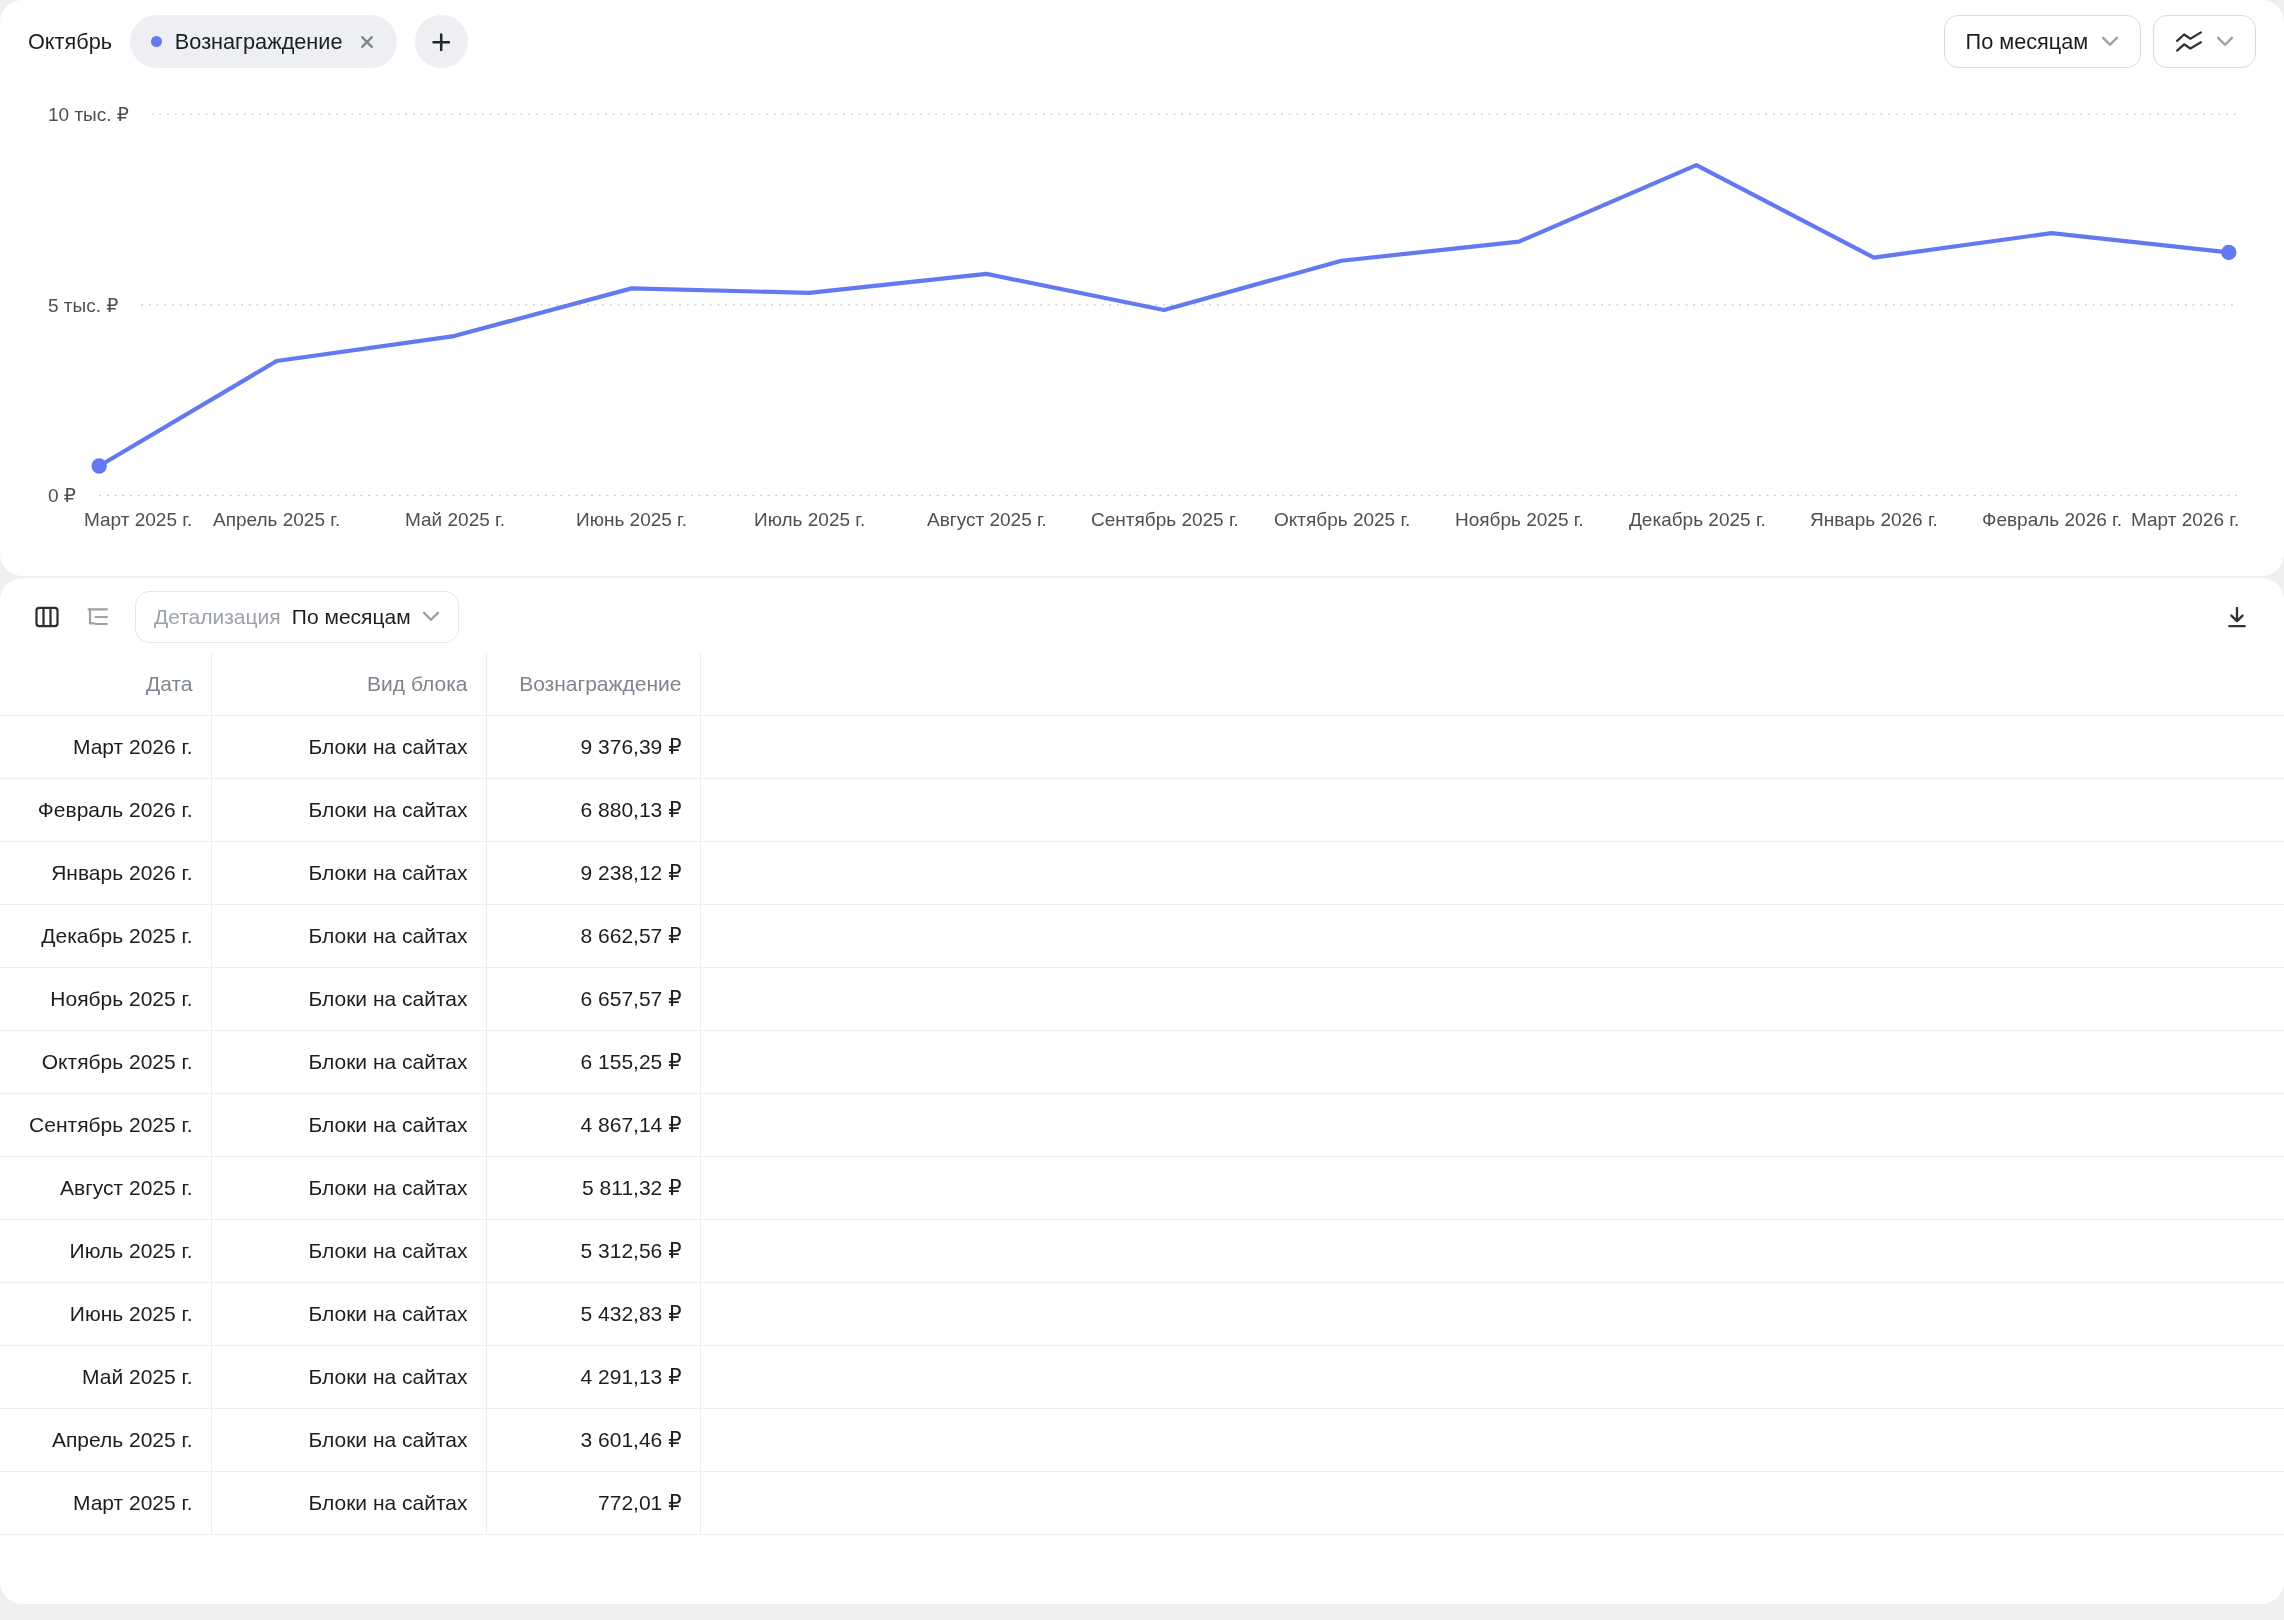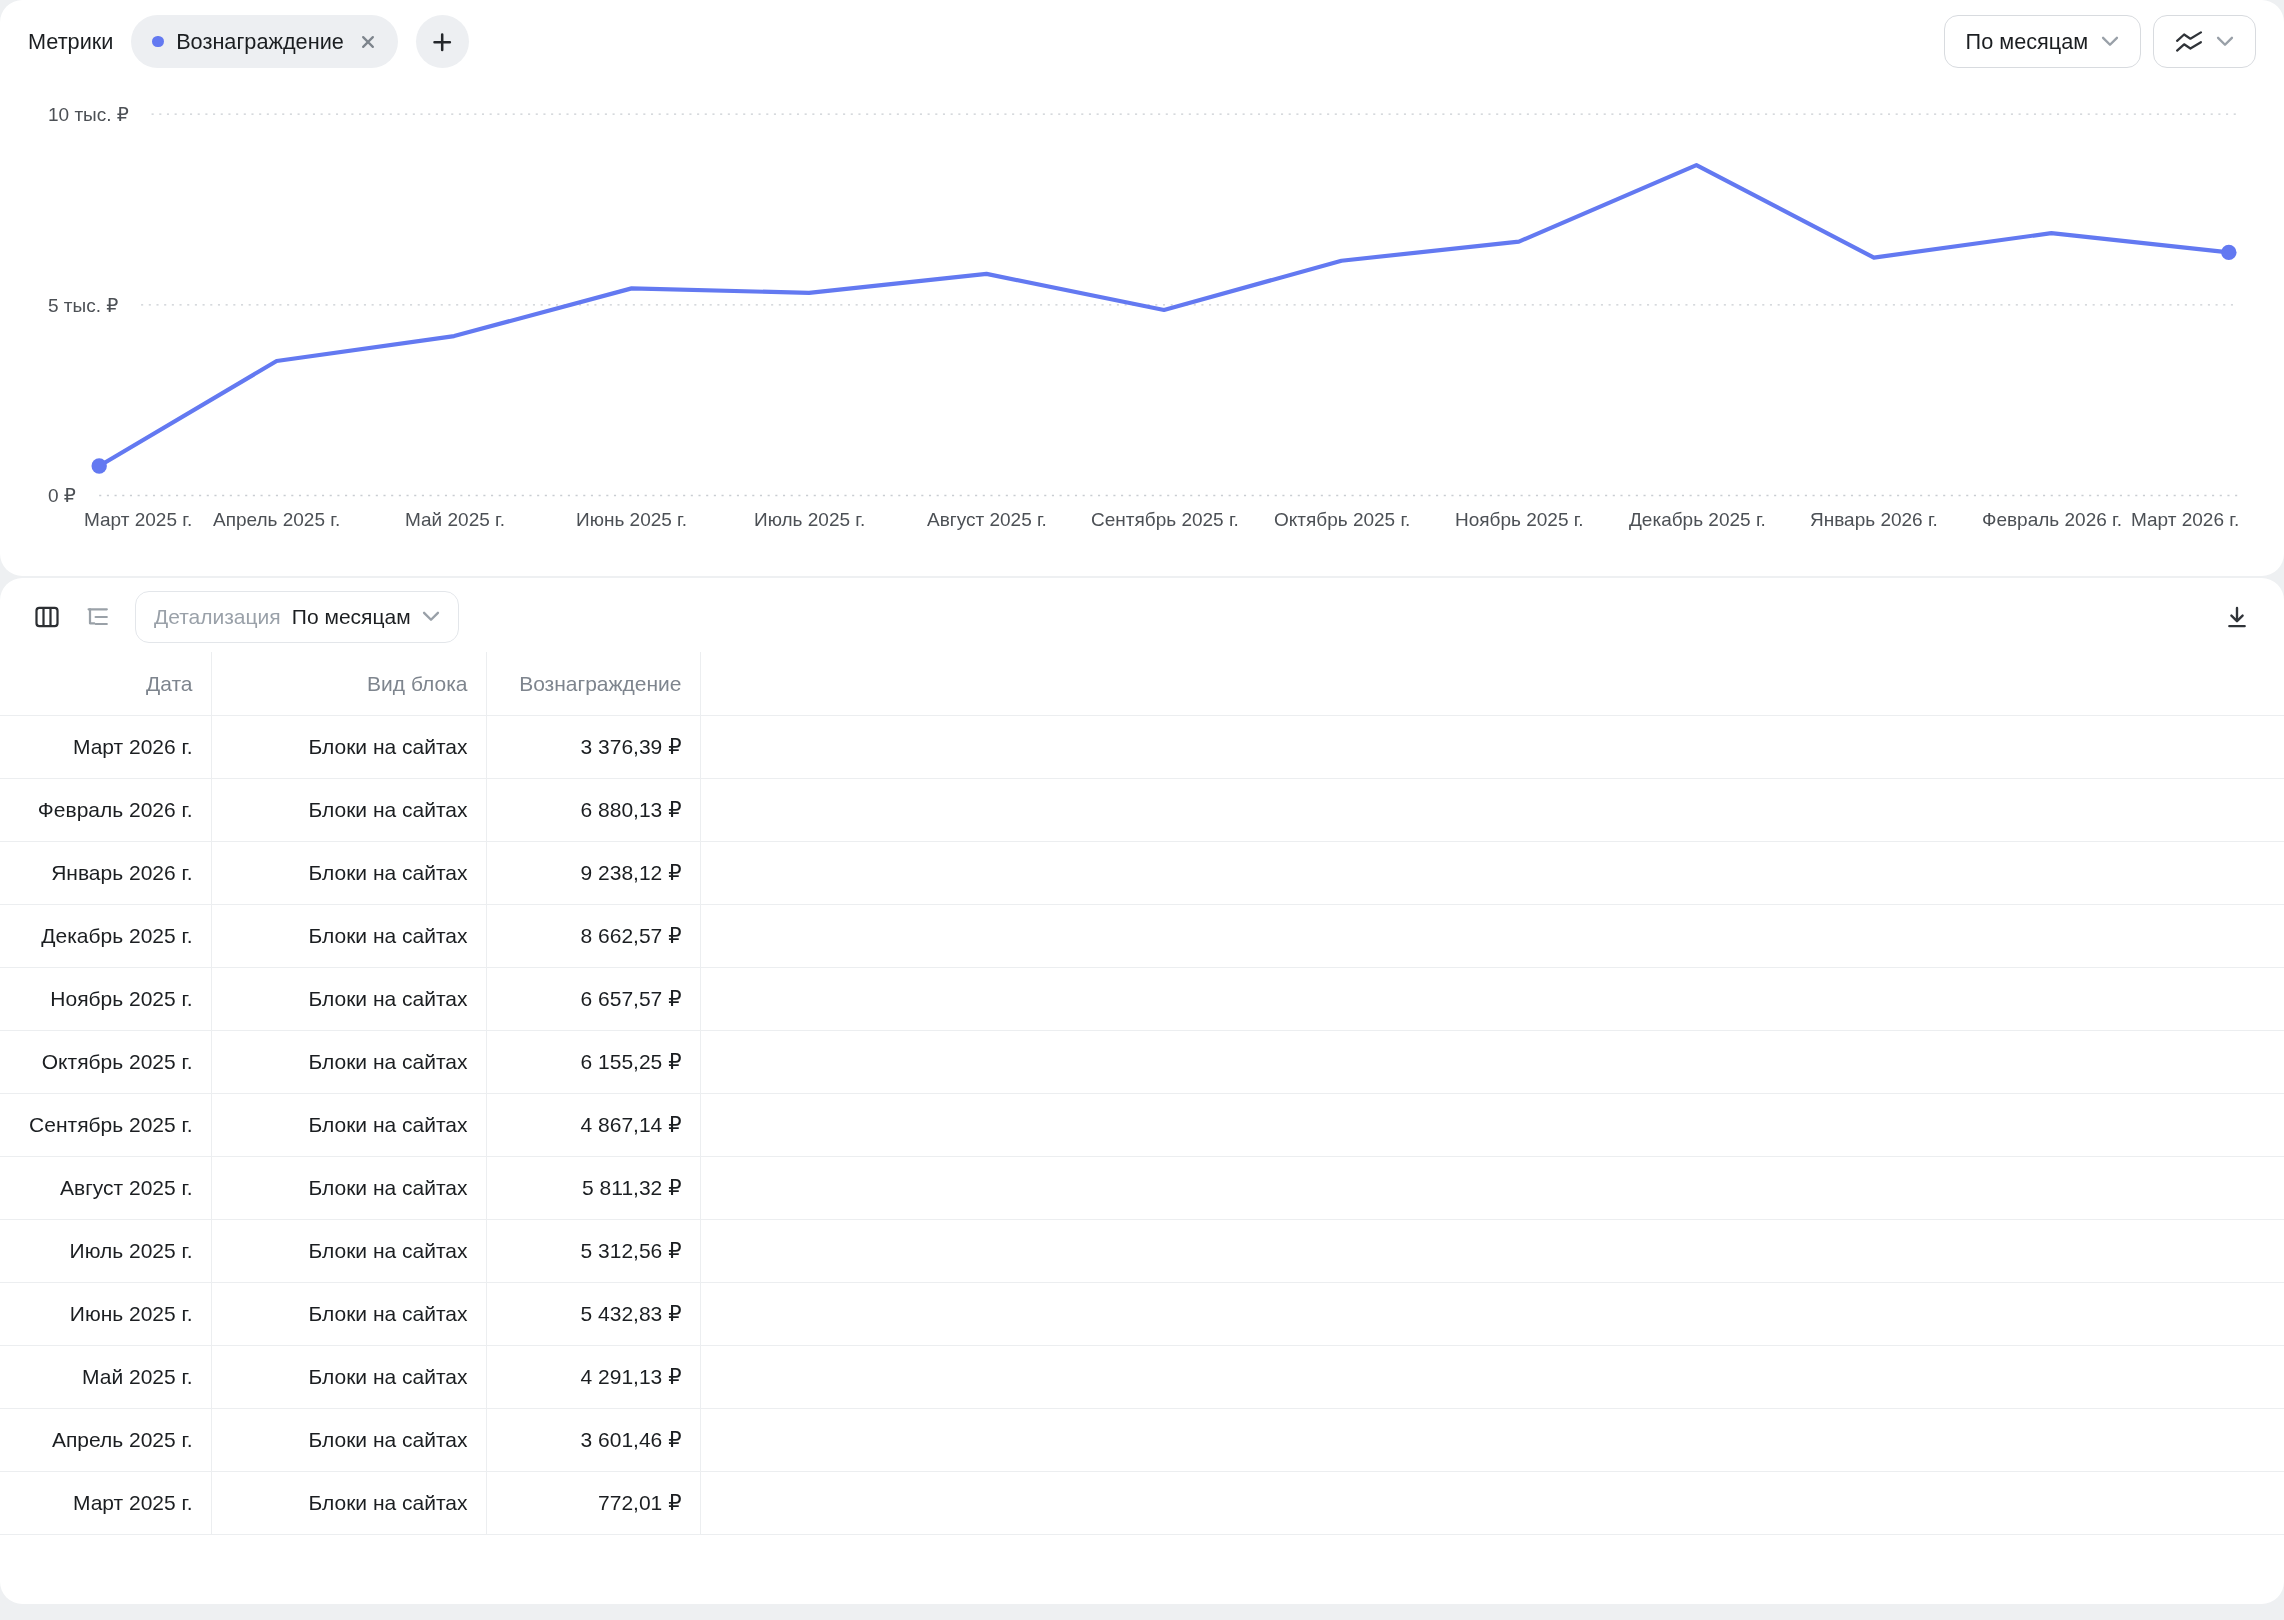--- a/index.html
+++ b/index.html
@@ -57,21 +57,21 @@
   tr.total td.filler{background:#fff;font-weight:400}
 </style>
 </head>
 <body>
 
 <div class="page">
 
   <section class="card chart-card">
     <div class="chart-header">
       <div class="hdr-left">
-        <span class="metrics-label">Метрики</span>
+        <span class="metrics-label">Октябрь</span>
         <div class="chip">
           <span class="chip-dot"></span>
           <span class="chip-label">Вознаграждение</span>
           <button class="chip-close">
             <svg width="18" height="18" viewBox="0 0 26 26">
                 <path d="M6 6 L20 20 M20 6 L6 20" stroke="#7d848c" stroke-width="3.2" stroke-linecap="round" fill="none"></path>
               </svg>
           </button>
         </div>
         <button class="plus-btn">
@@ -176,21 +176,21 @@
           <th>Вид блока</th>
           <th>Вознаграждение</th>
           <th class="filler"></th>
         </tr>
       </thead>
       <tbody id="rows">
 
       <tr>
         <td>Март 2026 г.</td>
         <td>Блоки на сайтах</td>
-        <td class="num">3 376,39 ₽</td>
+        <td class="num">9 376,39 ₽</td>
         <td class="filler"></td>
       </tr>
 
       <tr>
         <td>Февраль 2026 г.</td>
         <td>Блоки на сайтах</td>
         <td class="num">6 880,13 ₽</td>
         <td class="filler"></td>
       </tr>
 

